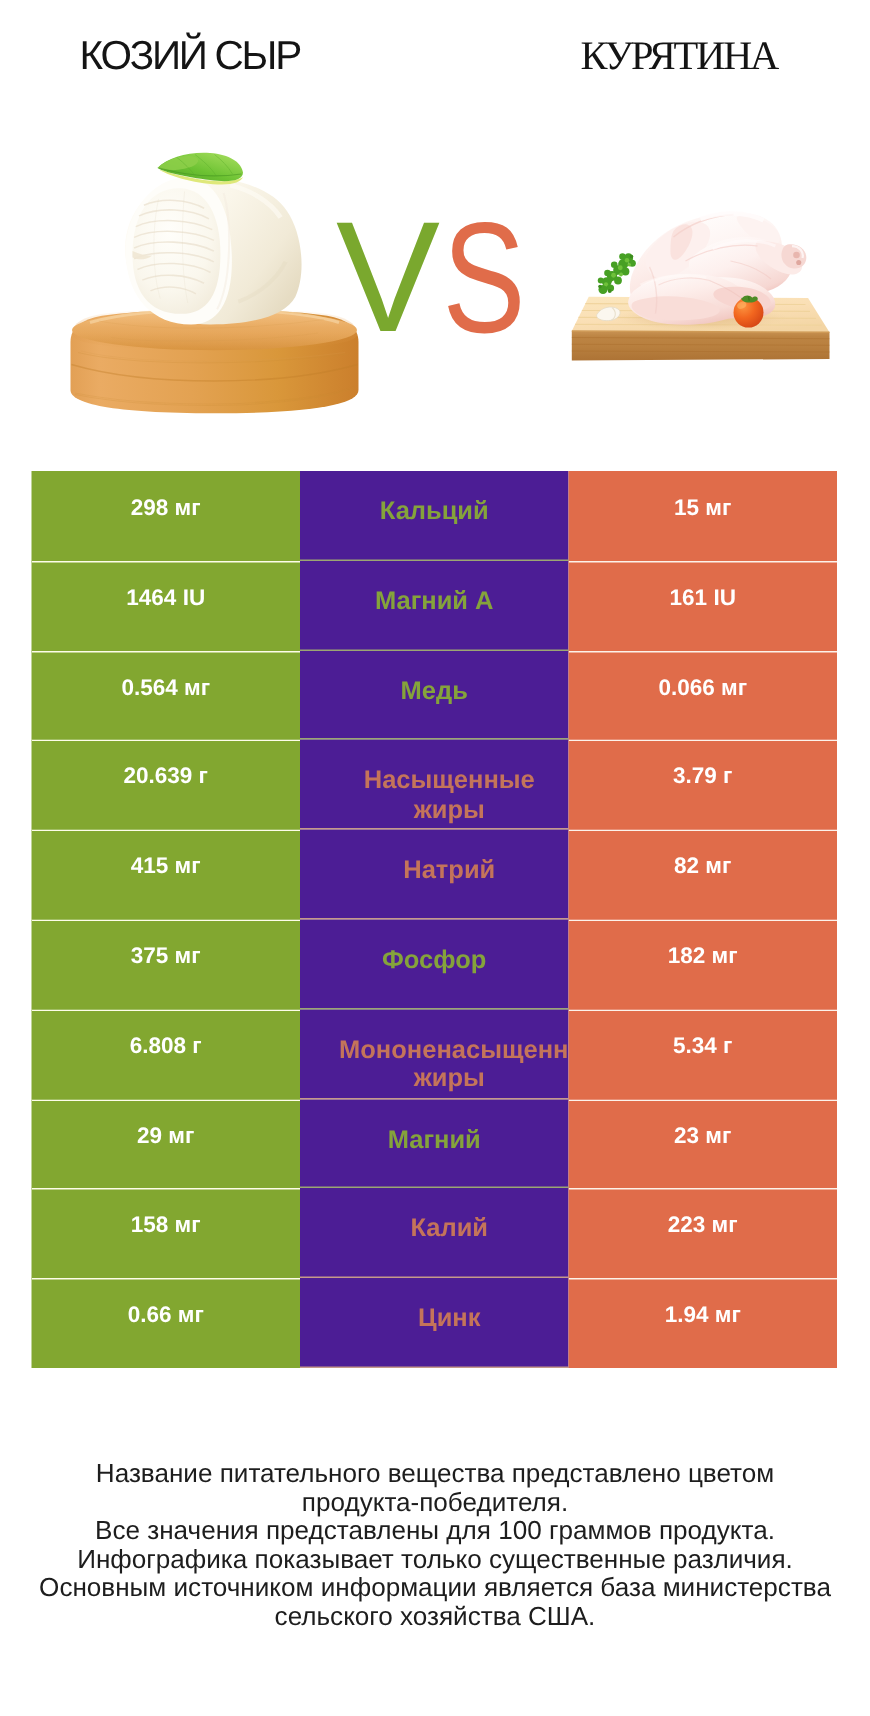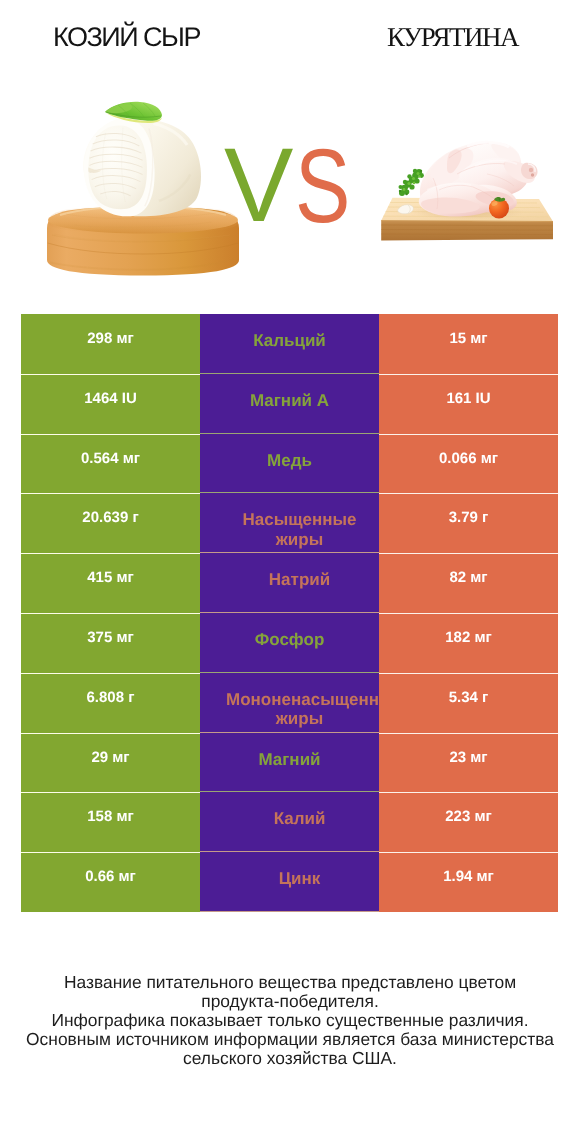--- a/index.html
+++ b/index.html
@@ -424,17 +424,18 @@
         <div class="cell cleft">0.66 мг</div>
         <div class="cell cmid o">Цинк</div>
         <div class="cell cright">1.94 мг</div>
       </div>
       <div class="sep o" style="top: 597px;"></div>
     </div>
 
   <div class="foot" id="foot">
       <div>Название питательного вещества представлено цветом</div>
       <div>продукта-победителя.</div>
+      <div>Все значения представлены для 100 граммов продукта.</div>
       <div>Инфографика показывает только существенные различия.</div>
       <div>Основным источником информации является база министерства</div>
       <div>сельского хозяйства США.</div>
     </div>
 </div>
 
 </body></html>

